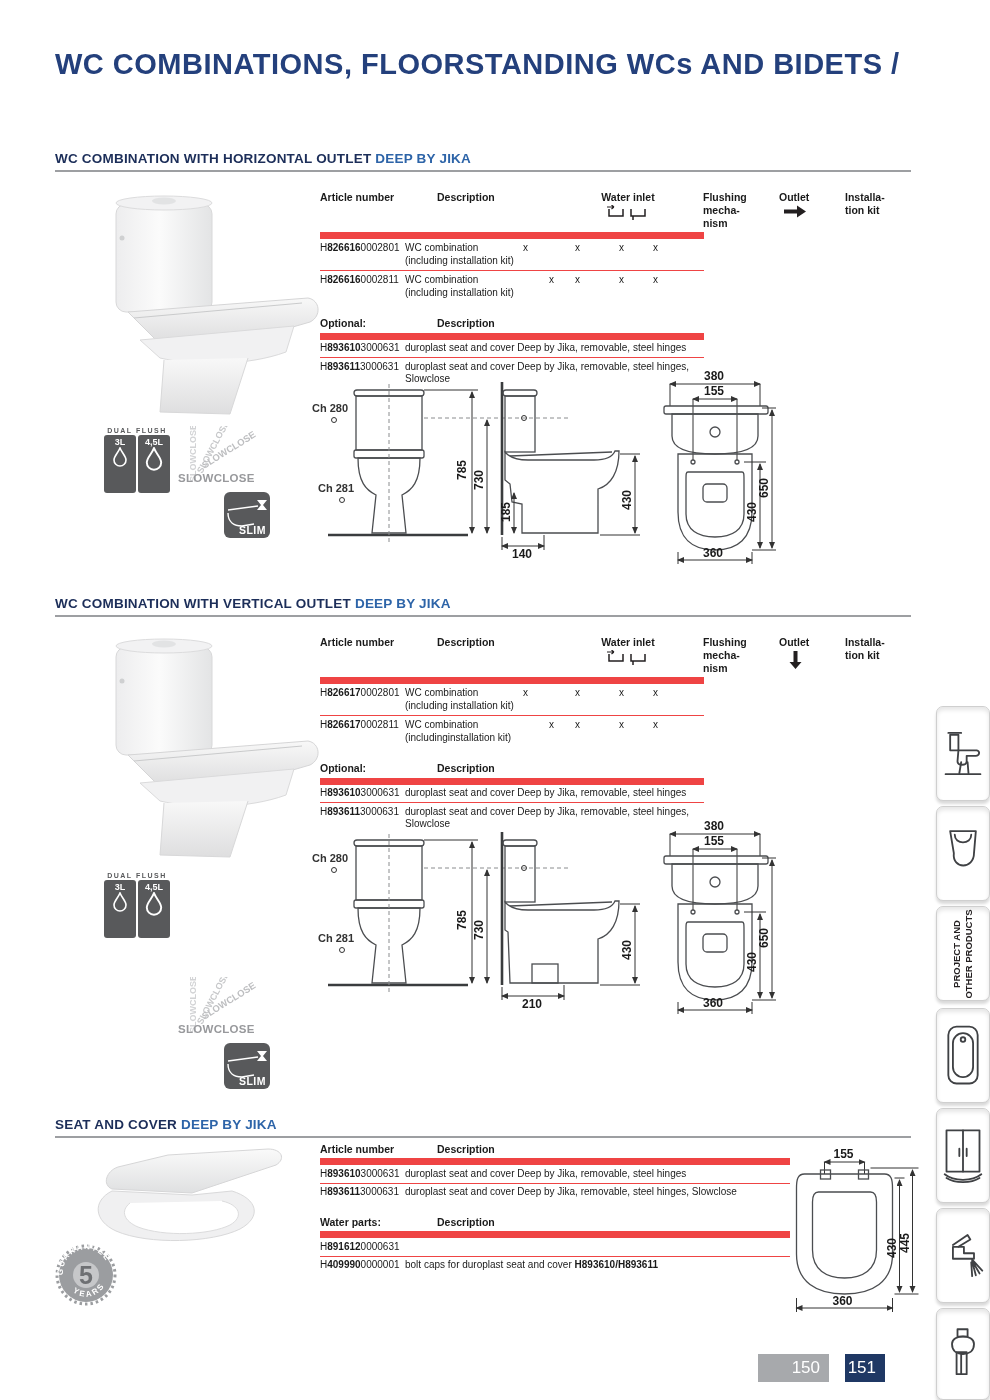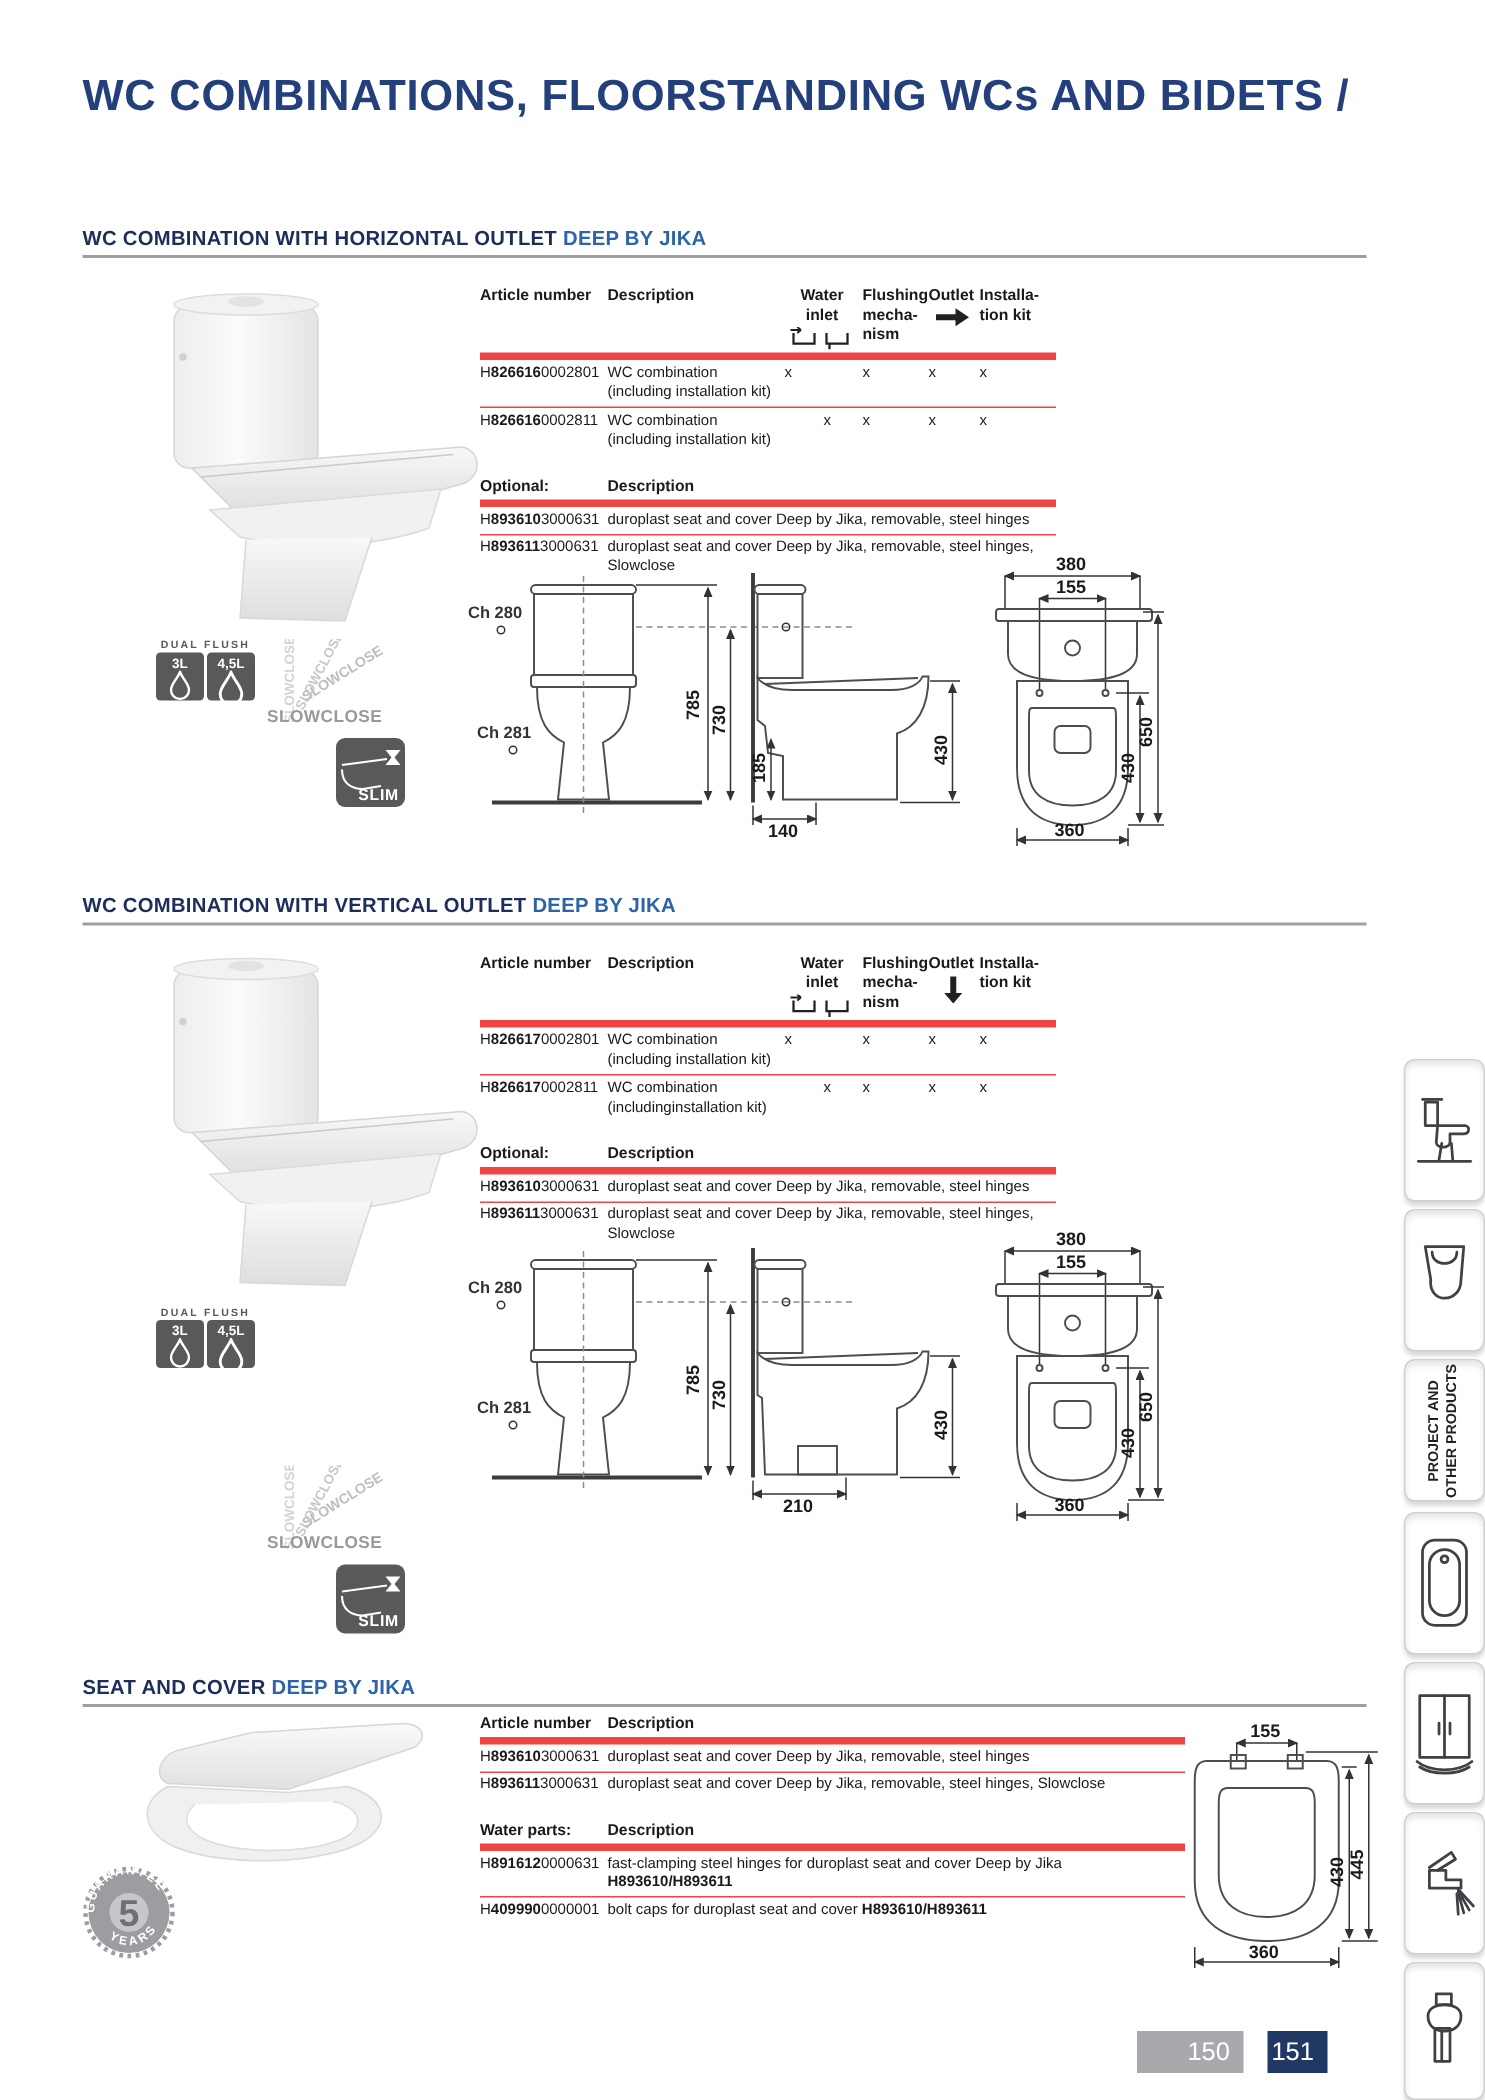--- a/index.html
+++ b/index.html
@@ -17,36 +17,36 @@
   .sec-rule { left:55px; width:856px; height:2px; background:#9d9fa2; }
 
   
   .ptable { font-size:10px; line-height:1.25; color:#1a1a1a; }
   .trow { display:grid; grid-template-columns:85px 118px 26px 26px 44px 34px 50px; }
   .trow > div { padding:3px 2px 3px 0; }
   .thead { font-weight:bold; font-size:10.5px; }
   .thead > div { padding-bottom:2px; }
   .cell-c { text-align:left; }
   .hdr-water { grid-column:3 / 5; text-align:center; }
-  .hdr-bot { border-bottom:5px solid #ef4444; }
+  .hdr-bot { border-bottom:7px solid #ef4444;gap:32px; }
   .rsep { border-top:1px solid #ef4444; }
   .art span { white-space:nowrap; }
   .bld { font-weight:bold; }
   .opt-table { margin-top:12px; }
   .orow { display:grid; grid-template-columns:85px 1fr; }
   .orow > div { padding:2.5px 0; }
   .wide .trow3 { display:grid; grid-template-columns:85px 1fr; }
   .trow3 > div { padding:2.5px 0; }
   .hicon { display:block; margin:1px auto 0; }
 
   
   .dualflush { width:66px; text-align:center; }
   .dualflush .df-title { font-size:7px; font-weight:bold; letter-spacing:1.5px; color:#58595b; }
   .df-squares { display:flex; gap:2px; margin-top:1px; }
-  .df-sq { width:32px; height:32px; background:#58595b; border-radius:3px; color:#fff; text-align:center; }
+  .df-sq { width:32px; height:58px; background:#58595b; border-radius:3px; color:#fff; text-align:center; }
   .df-sq .lit { display:block; font-size:9px; font-weight:bold; margin-top:2px; }
   .slimbadge { width:46px; height:46px; background:#58595b; border-radius:6px; position:relative; }
   .slimbadge .slim-label { position:absolute; right:4px; bottom:2px; color:#fff; font-weight:bold; font-size:10.5px; letter-spacing:.5px; }
   .wm { width:108px; height:60px; overflow:hidden; position:relative; }
   .wm span { position:absolute; font-weight:bold; white-space:nowrap; }
   .wm .w1 { left:-14px; top:22px; transform:rotate(-90deg); font-size:9px; color:#d2d3d5; }
   .wm .w2 { left:6px;  top:16px; transform:rotate(-62deg); font-size:9px; color:#c7c8ca; }
   .wm .w3 { left:20px; top:18px; transform:rotate(-32deg); font-size:9.5px; color:#bdbec0; }
   .wm .w4 { left:0; bottom:2px; font-size:11.5px; color:#98999c; letter-spacing:.3px; }
 
@@ -536,21 +536,20 @@
       <div class="art"><span>H</span><span class="bld">893611</span><span>3000631</span></div>
       <div>duroplast seat and cover Deep by Jika, removable, steel hinges, Slowclose</div>
     </div>
     <div class="opt-table">
       <div class="trow3 thead hdr-bot">
         <div>Water parts:</div>
         <div>Description</div>
       </div>
       <div class="trow3">
         <div class="art"><span>H</span><span class="bld">891612</span><span>0000631</span></div>
-        <div><span>fast-clamping steel hinges for duroplast seat and cover Deep by Jika </span><span class="bld">H893610/H893611</span></div>
       </div>
       <div class="trow3 rsep">
         <div class="art"><span>H</span><span class="bld">409990</span><span>0000001</span></div>
         <div><span>bolt caps for duroplast seat and cover </span><span class="bld">H893610/H893611</span></div>
       </div>
     </div>
   </div>
 
   <svg class="abs" style="left:782px; top:1148px;" width="145" height="168" viewBox="0 0 140 168">
     <defs>

